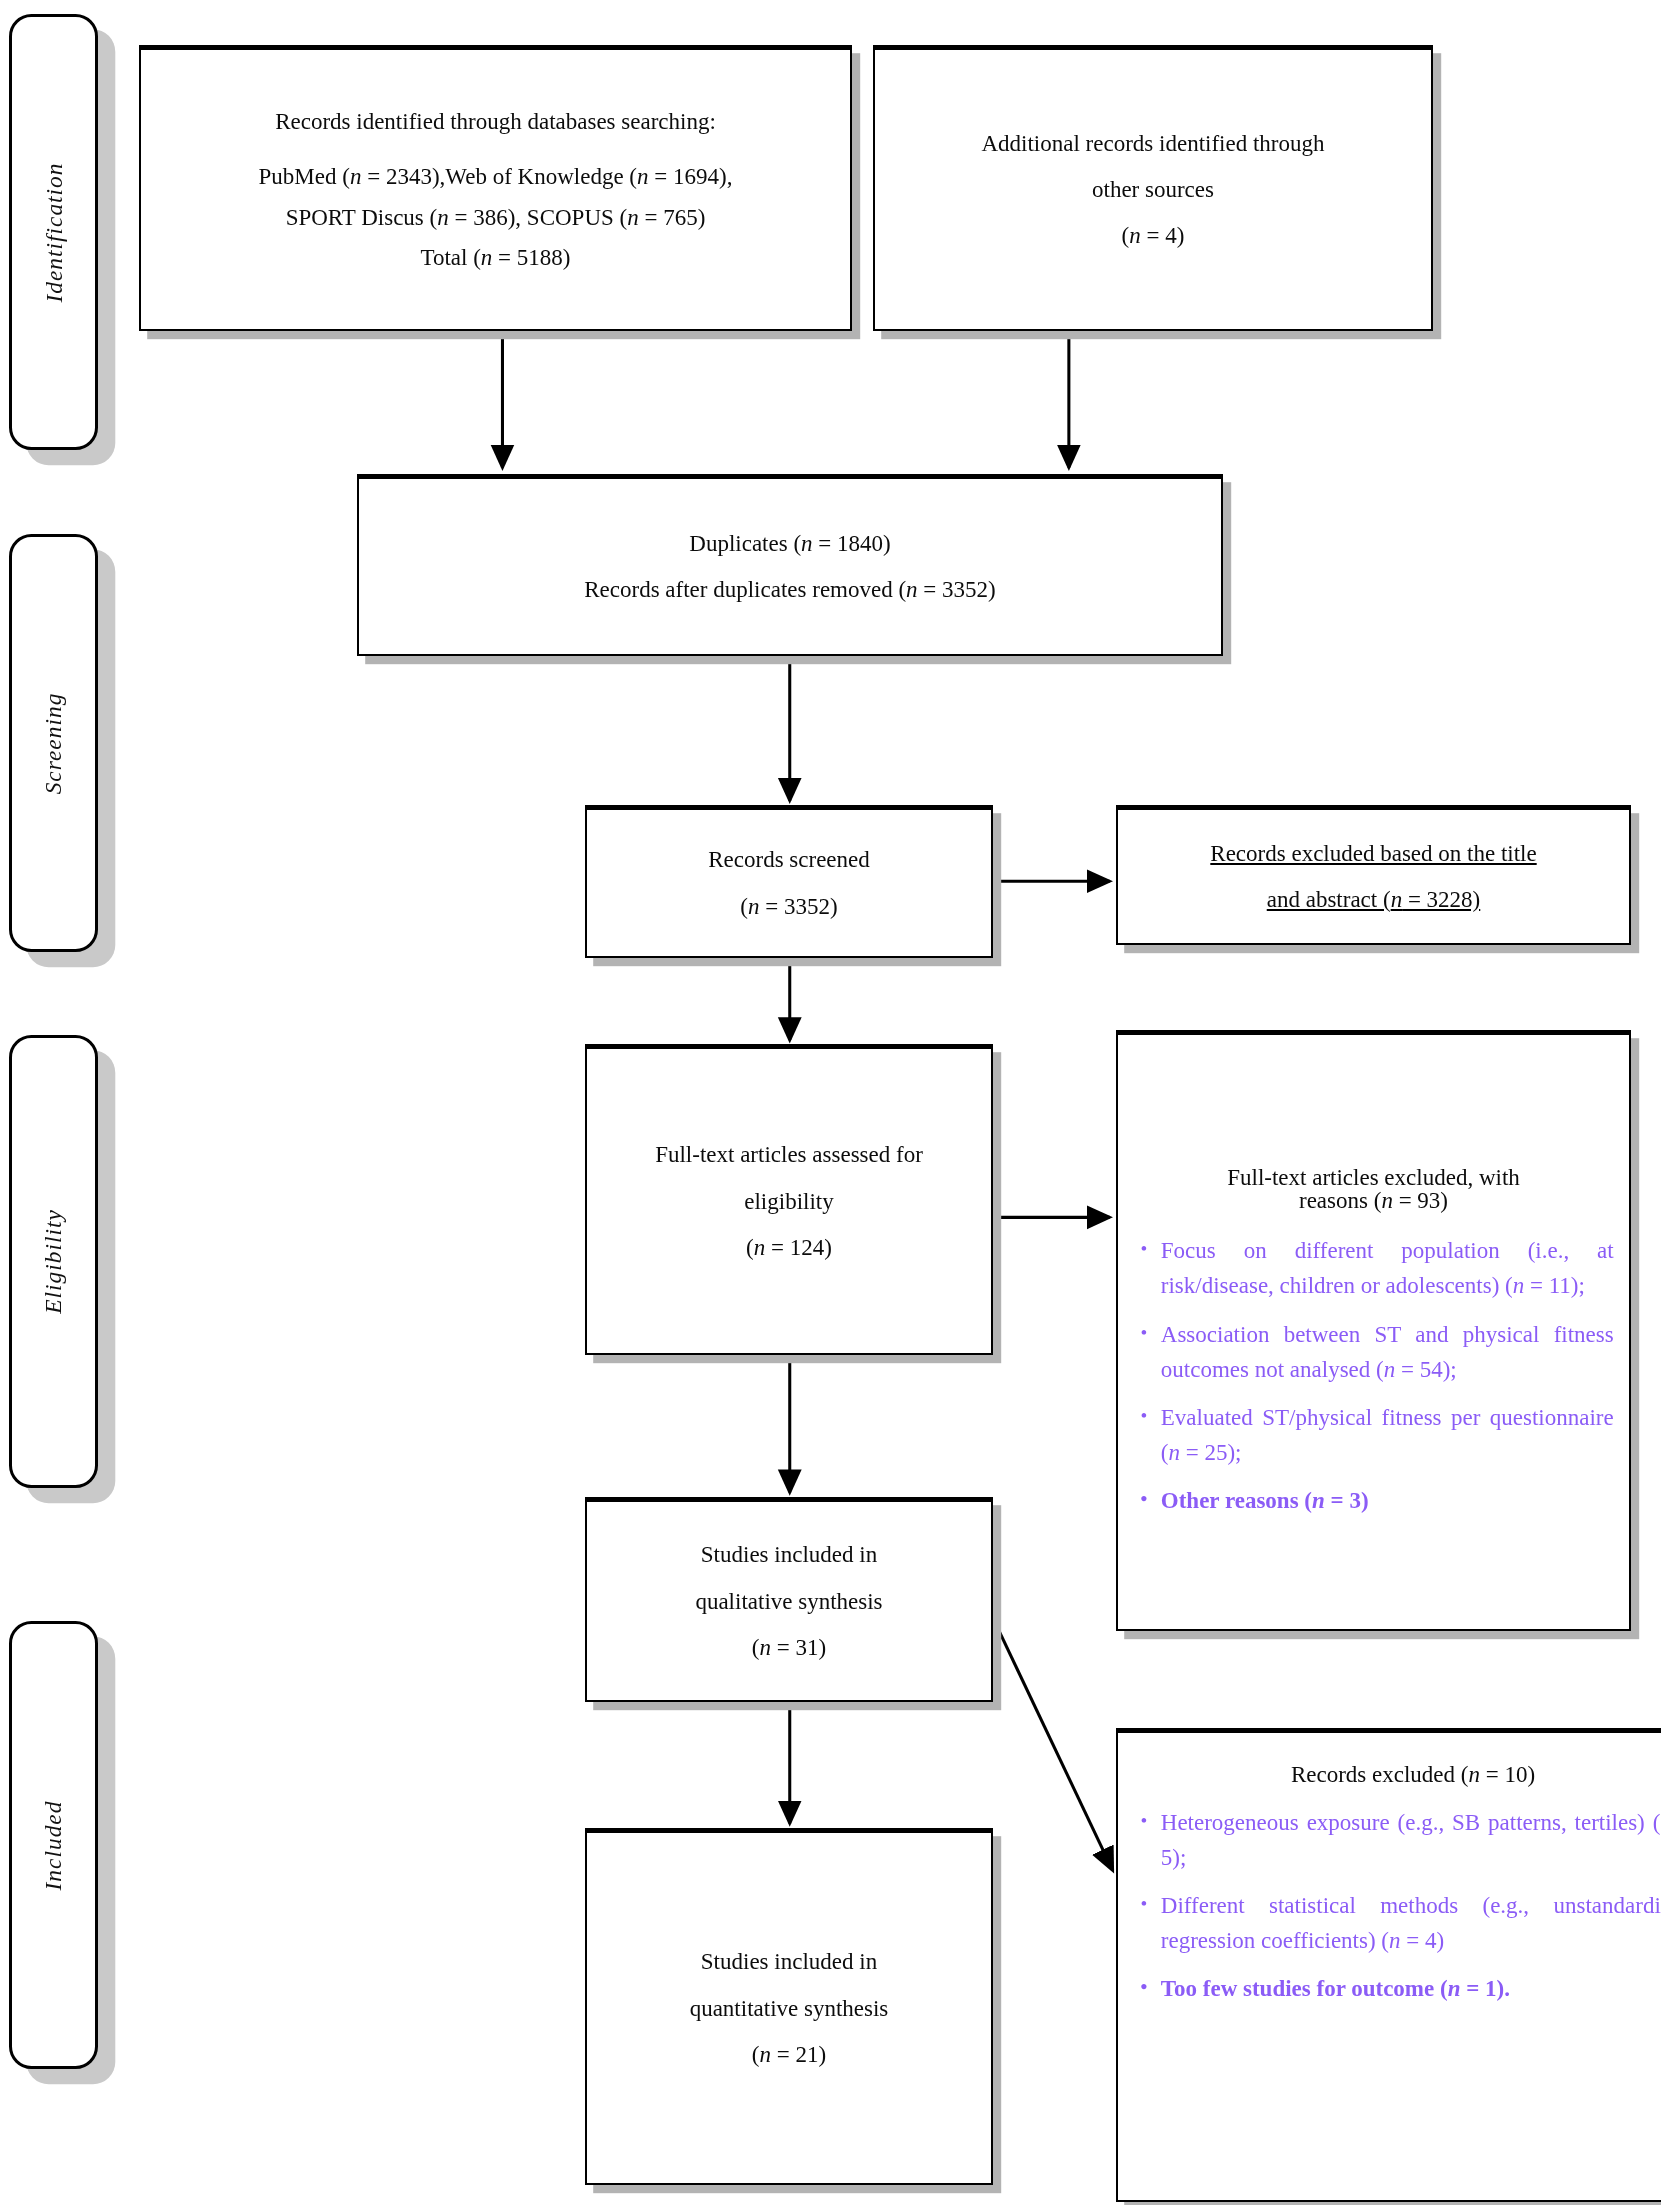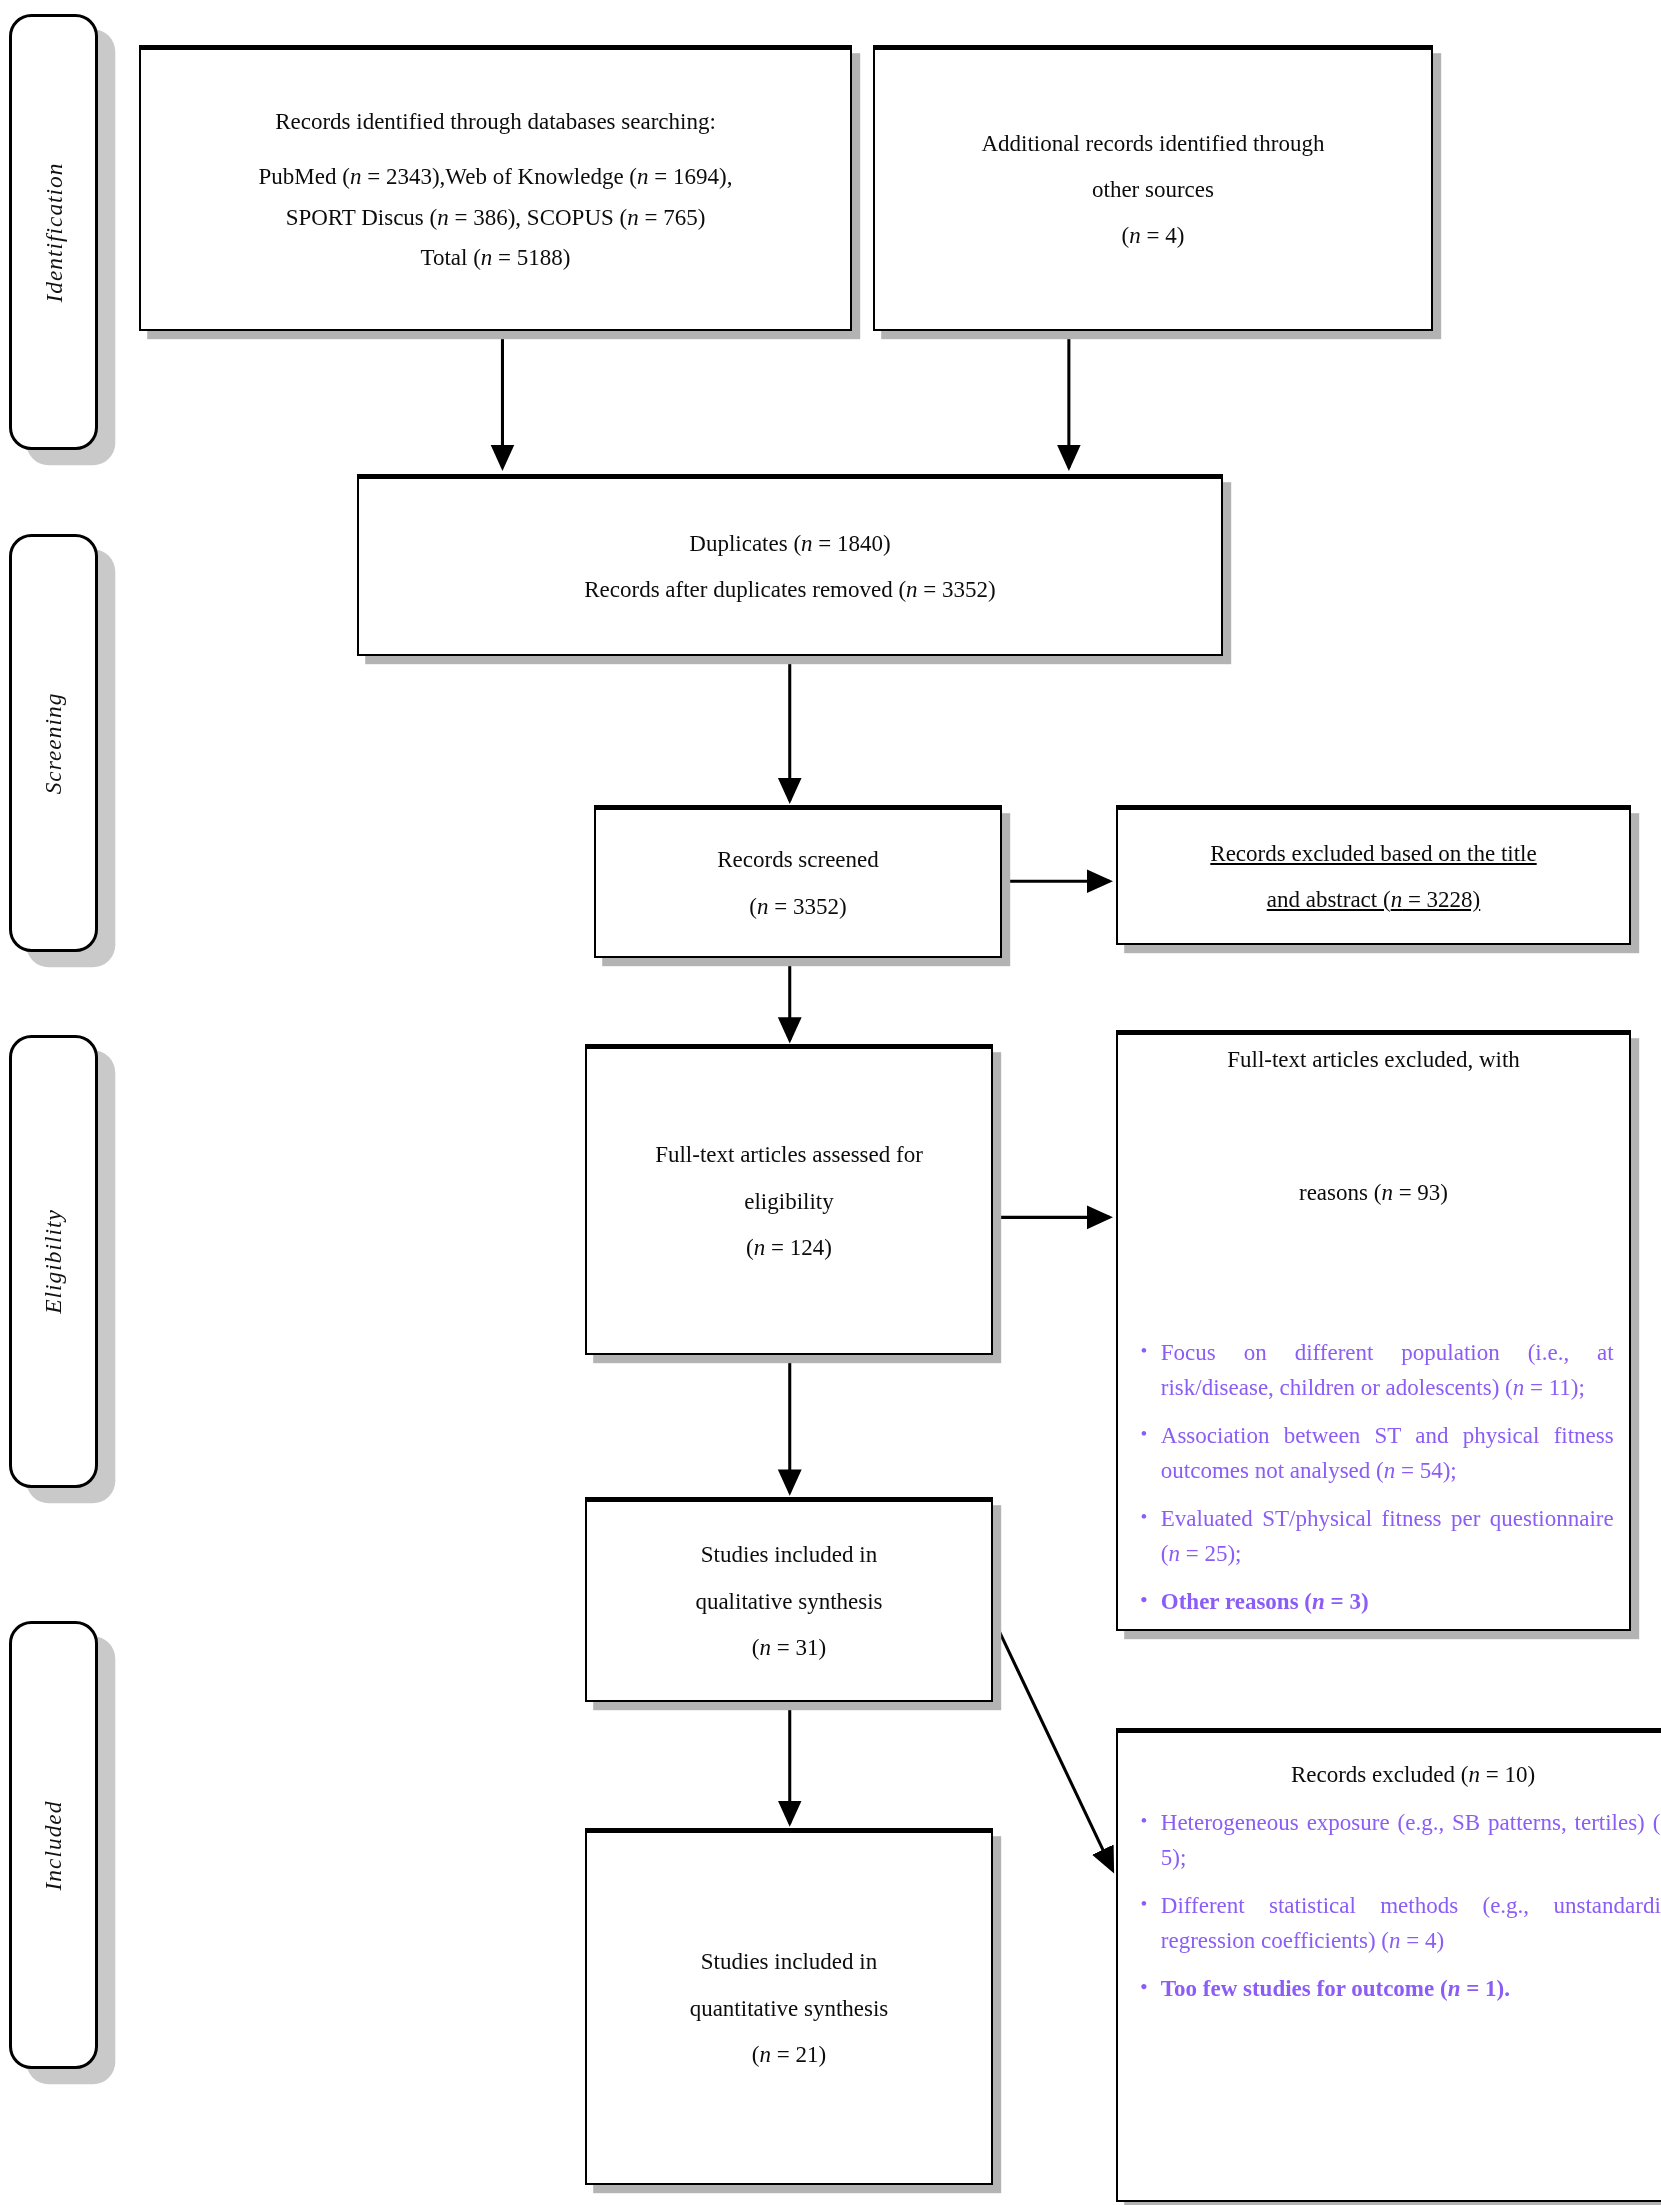--- a/index.html
+++ b/index.html
@@ -164,37 +164,37 @@
     <p>Additional records identified through</p>
     <p class="sp-sm">other sources</p>
     <p class="sp-sm"><span>(</span><i class="italic">n</i><span> = 4)</span></p>
   </div>
 
   <div class="flow-box boxtop-thick" style="left:357px; top:474px; width:866px; height:182px;">
     <p><span>Duplicates (</span><i class="italic">n</i><span> = 1840)</span></p>
     <p class="sp-sm"><span>Records after duplicates removed (</span><i class="italic">n</i><span> = 3352)</span></p>
   </div>
 
-  <div class="flow-box boxtop-thick" style="left:585px; top:805px; width:408px; height:153px;margin-left:9px;">
+  <div class="flow-box boxtop-thick" style="left:585px; top:805px; width:408px; height:153px;">
     <p>Records screened</p>
     <p class="sp-sm"><span>(</span><i class="italic">n</i><span> = 3352)</span></p>
   </div>
 
   <div class="flow-box boxtop-thick" style="left:1116px; top:805px; width:515px; height:140px;text-decoration:underline;">
     <p>Records excluded based on the title</p>
     <p class="sp-sm"><span>and abstract (</span><i class="italic">n</i><span> = 3228)</span></p>
   </div>
 
   <div class="flow-box boxtop-thick" style="left:585px; top:1044px; width:408px; height:311px;">
     <p>Full-text articles assessed for</p>
     <p class="sp-sm">eligibility</p>
     <p class="sp-sm"><span>(</span><i class="italic">n</i><span> = 124)</span></p>
   </div>
 
-  <div class="flow-box boxtop-thick" style="left:1116px; top:1030px; width:515px; height:601px; justify-content:space-between; padding-top:13px;">
+  <div class="flow-box boxtop-thick" style="left:1116px; top:1030px; width:515px; height:601px; justify-content:center; padding-top:30px;">
     <p class="reason-head">Full-text articles excluded, with</p>
     <p class="reason-head" style="margin-bottom:22.4px;"><span>reasons (</span><i class="italic">n</i><span> = 93)</span></p>
     <ul class="reasons">
       <li>Focus on different population (i.e., at risk/disease, children or adolescents) (<i>n</i> = 11);</li>
       <li>Association between ST and physical fitness outcomes not analysed (<i>n</i> = 54);</li>
       <li>Evaluated ST/physical fitness per questionnaire (<i>n</i> = 25);</li>
       <li class="nojust">Other reasons (<i>n</i> = 3)</li>
     </ul>
   </div>
 

